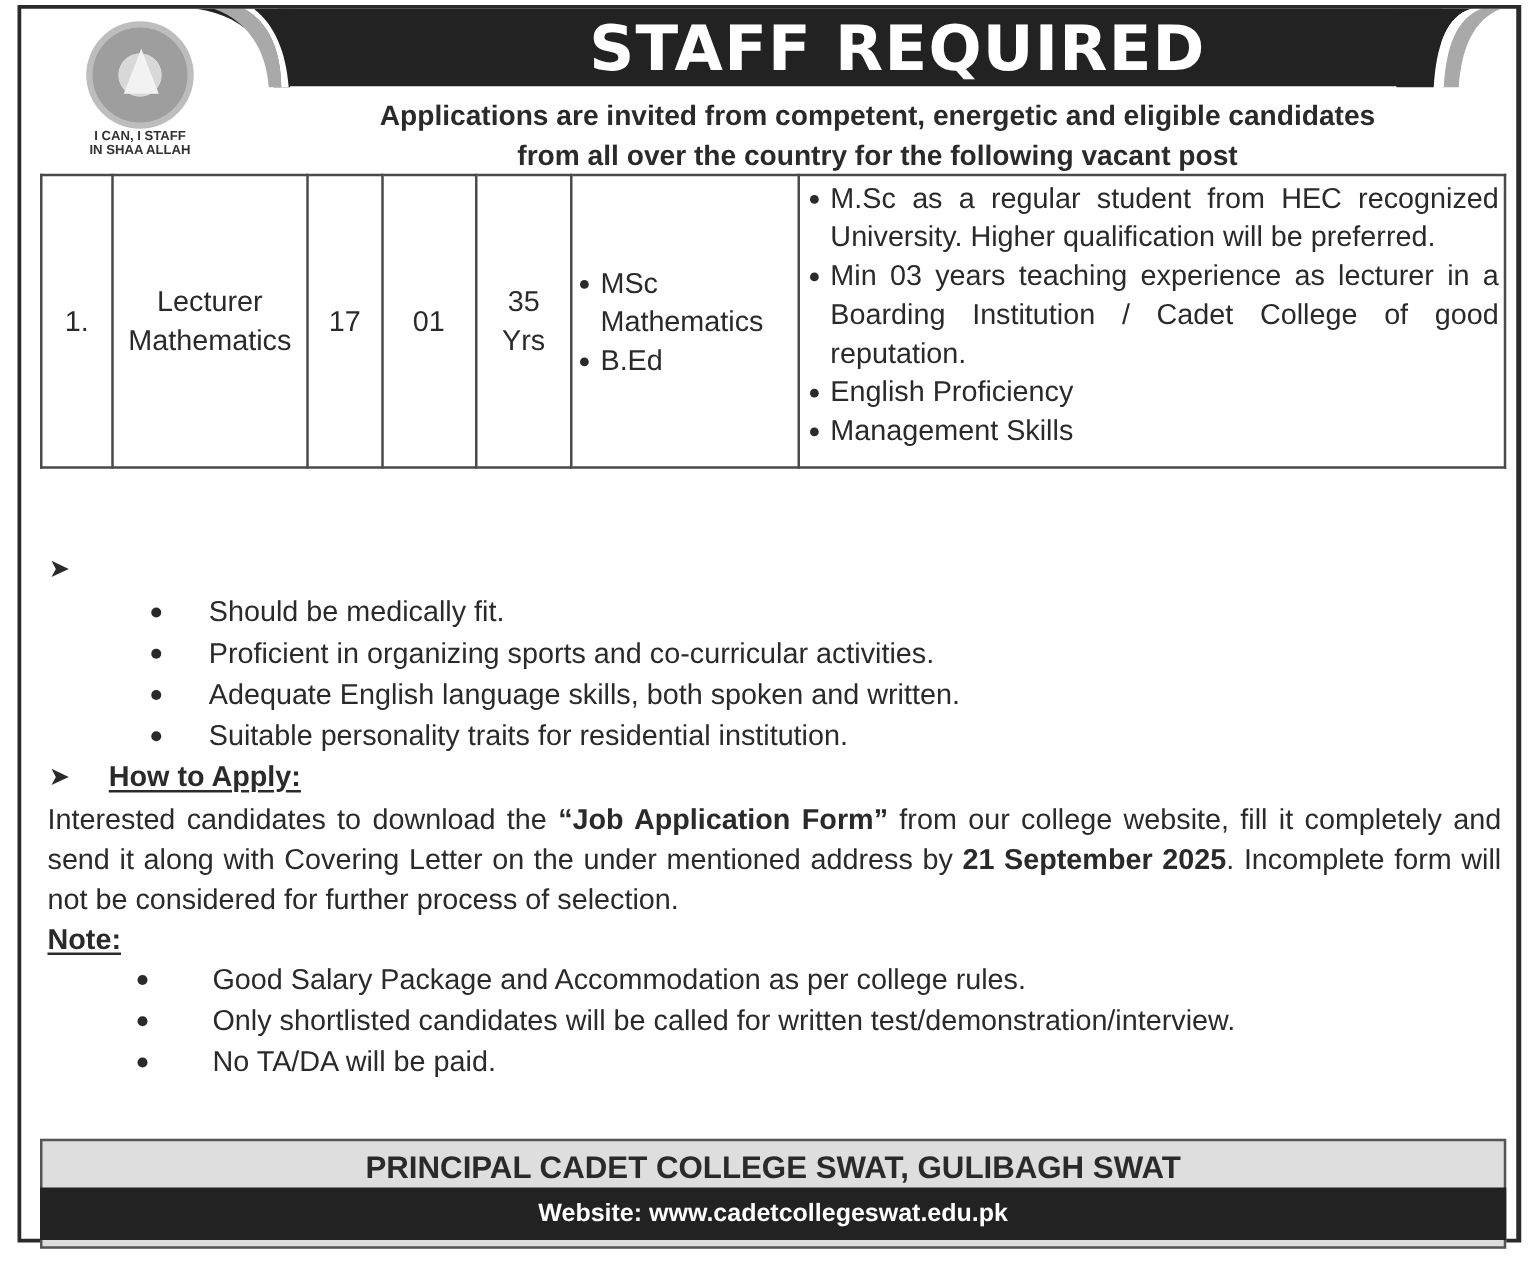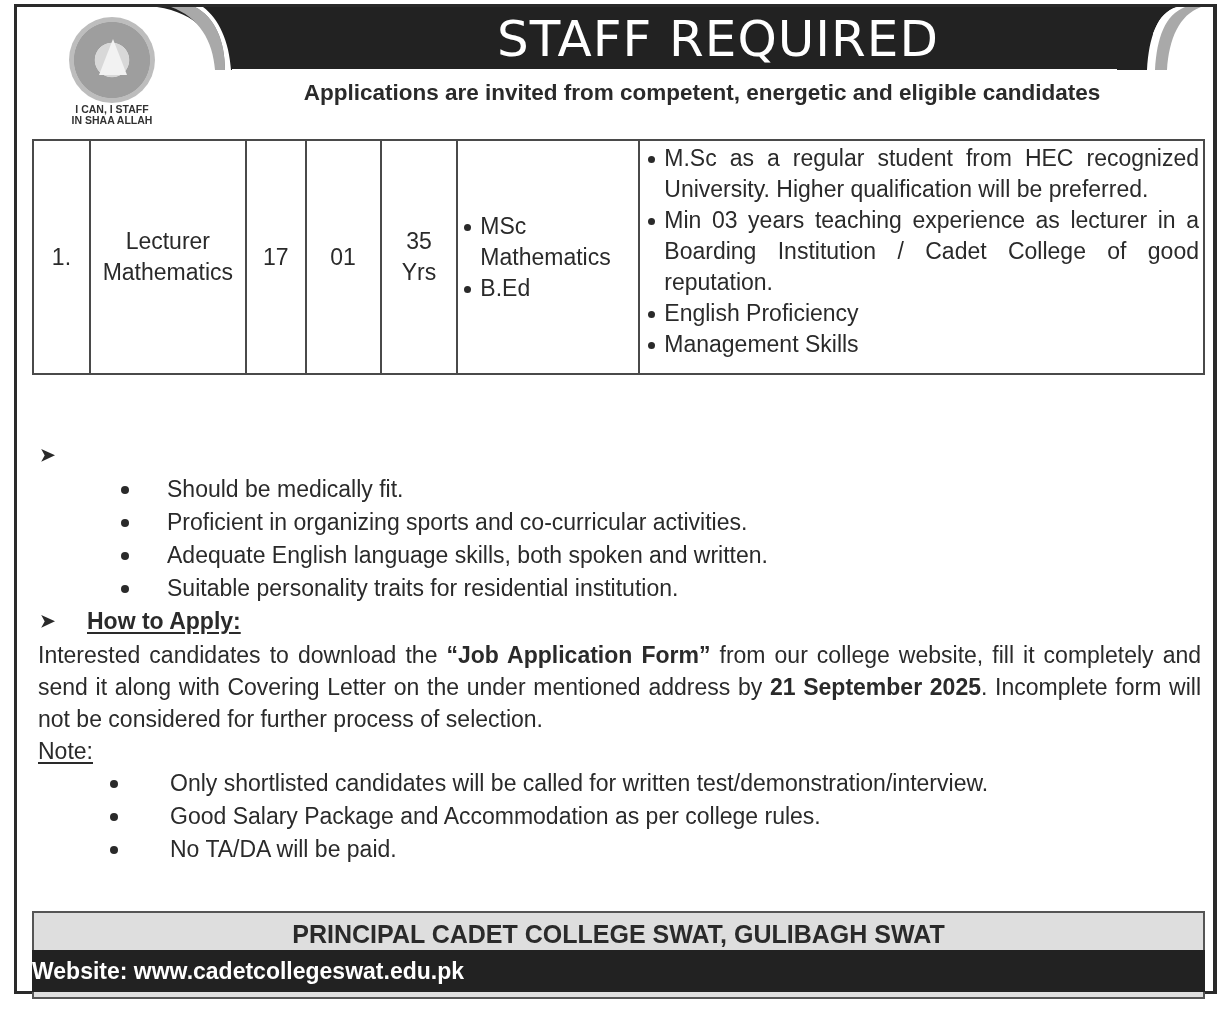--- a/index.html
+++ b/index.html
@@ -4,21 +4,21 @@
 <style>
   html, body { margin:0; padding:0; background:#ffffff; }
   body { width:1230px; height:1014px; position:relative; overflow:hidden;
          font-family:"Liberation Sans", sans-serif; color:#1e1e1e; }
   .frame { position:absolute; left:14px; top:4px; width:1196px; height:984px;
            border:3px solid #2a2a2a; border-right-width:4px; background:#fff; box-sizing:content-box; }
   
   .band { position:absolute; left:206px; top:0; width:930px; height:62px; background:#222222;
           border-bottom-left-radius:0; }
   .title { position:absolute; left:206px; top:2px; width:930px; height:60px; text-align:center;
-           color:#fff; font-weight:normal; font-size:50px; letter-spacing:1px; line-height:60px;
+           color:#fff; font-weight:bold; font-size:50px; letter-spacing:1px; line-height:60px;
            font-family:"DejaVu Sans", sans-serif; padding-left:60px; box-sizing:border-box; }
   .logo { position:absolute; left:52px; top:10px; width:86px; height:86px; border-radius:50%;
           background:radial-gradient(circle at 50% 50%, #d8d8d8 0 28%, #9e9e9e 29% 62%, #bdbdbd 63% 72%, #8f8f8f 73% 100%); }
   .logo .tri { position:absolute; left:30px; top:22px; width:0; height:0;
           border-left:14px solid transparent; border-right:14px solid transparent; border-bottom:36px solid #f2f2f2; }
   .motto { position:absolute; left:30px; top:97px; width:130px; text-align:center; font-size:10.5px;
            font-weight:bold; line-height:11px; color:#333; }
   .intro { position:absolute; left:190px; top:70px; width:990px; text-align:center; font-size:22.5px;
            font-weight:bold; line-height:32px; color:#2a2a2a; }
   
@@ -36,29 +36,29 @@
   td.exp li { text-align:justify; }
   
   .body { position:absolute; left:15px; top:432px; width:1173px; font-size:23px; color:#2a2a2a; line-height:33px; }
   .sec-h { position:relative; padding-left:55px; font-weight:bold; height:34px; }
   .sec-h .arrow { position:absolute; left:8px; top:0; font-size:18px; }
   .sec-h span.lbl { text-decoration:underline; text-decoration-thickness:2px; text-underline-offset:3px; }
   ul.attrs { list-style:none; margin:0; padding:0 0 0 135px; }
   ul.attrs li { position:relative; height:33px; }
   ul.attrs li::before { content:""; position:absolute; left:-46px; top:13px; width:8px; height:8px; border-radius:50%; background:#2a2a2a; }
   .apply-p { padding:0 4px 0 6px; text-align:justify; line-height:32px; }
-  .note-h { padding-left:6px; font-weight:normal; text-decoration:underline; text-decoration-thickness:2px; text-underline-offset:3px; height:32px; }
+  .note-h { padding-left:6px; font-weight:bold; text-decoration:underline; text-decoration-thickness:2px; text-underline-offset:3px; height:32px; }
   ul.notes { list-style:none; margin:0; padding:0 0 0 138px; }
   ul.notes li { position:relative; height:33px; }
   ul.notes li::before { content:""; position:absolute; left:-60px; top:13px; width:8px; height:8px; border-radius:50%; background:#2a2a2a; }
   .addr { position:absolute; left:15px; top:904px; width:1169px; height:80px; background:#dedede;
           border:2px solid #555; text-align:center; font-weight:bold; font-size:25px; line-height:35px;
           padding-top:4px; box-sizing:content-box; color:#2a2a2a; }
   .web { position:absolute; left:15px; top:943px; width:1173px; height:42px; background:#222; color:#fff;
-         font-weight:bold; font-size:23px; line-height:42px; }
+         text-align:center; font-weight:bold; font-size:20px; line-height:42px; }
 </style>
 </head>
 <body>
 
 <div class="frame">
 
   <div class="band"></div>
   <svg class="swoosh-svg-l" style="position:absolute;left:140px;top:0;" width="75" height="63" viewBox="0 0 75 63">
     <path d="M0 0 L75 0 L75 63 L62 63 C60 30 40 6 0 0 Z" fill="#222"></path>
     <path d="M14 0 L38 0 C58 10 68 34 68 63 L58 63 C56 34 42 10 14 0 Z" fill="#a9a9a9"></path>
@@ -74,20 +74,21 @@
   <div class="logo">
       <div class="tri"></div>
     </div>
   <div class="motto">
     <div>I CAN, I STAFF</div>
     <div>IN SHAA ALLAH</div>
   </div>
 
   <div class="intro">
     <div>Applications are invited from competent, energetic and eligible candidates</div>
+    <div>from all over the country for the following vacant post</div>
   </div>
 
   <table class="posts">
     <colgroup>
       <col style="width:57px">
         <col style="width:156px">
         <col style="width:60px">
         <col style="width:75px">
       <col style="width:77px">
         <col style="width:182px">
@@ -134,22 +135,22 @@
       <li>Adequate English language skills, both spoken and written.</li>
       <li>Suitable personality traits for residential institution.</li>
     </ul>
     <div class="sec-h">
       <span class="arrow">➤</span>
       <span class="lbl">How to Apply:</span>
     </div>
     <div class="apply-p"><span>Interested candidates to download the </span><b>“Job Application Form”</b><span> from our college website, fill it completely and send it along with Covering Letter on the under mentioned address by </span><b>21 September 2025</b><span>. Incomplete form will not be considered for further process of selection.</span></div>
     <div class="note-h">Note:</div>
     <ul class="notes">
+      <li>Good Salary Package and Accommodation as per college rules.</li>
       <li>Only shortlisted candidates will be called for written test/demonstration/interview.</li>
-      <li>Good Salary Package and Accommodation as per college rules.</li>
       <li>No TA/DA will be paid.</li>
     </ul>
   </div>
 
   <div class="addr">
     <div>PRINCIPAL CADET COLLEGE SWAT, GULIBAGH SWAT</div>
     <div>TEL NOS: (0946) 731329, 731349, 731389</div>
   </div>
   <div class="web">
     <span>Website: www.cadetcollegeswat.edu.pk</span>

